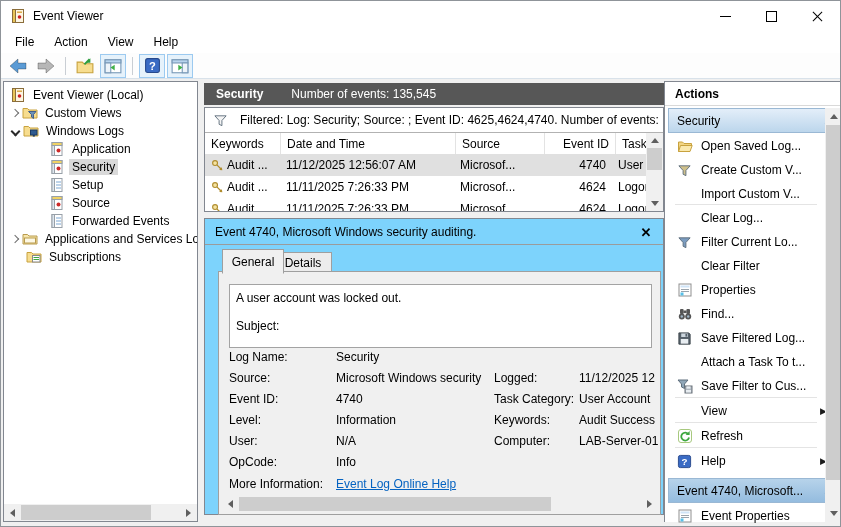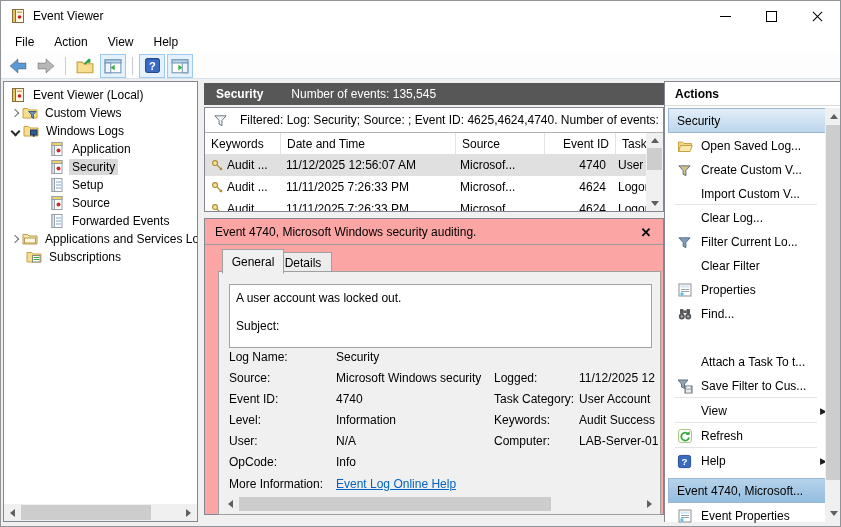--- a/index.html
+++ b/index.html
@@ -55,21 +55,21 @@
   .thead{position:absolute;left:0;top:25px;right:17px;height:21px;display:flex;background:#fff;border-bottom:1px solid #ececec;}
   .th{display:flex;align-items:center;padding:0 6px;border-right:1px solid #e3e3e3;white-space:nowrap;overflow:hidden;}
   .rows-clip{position:absolute;left:0;top:46px;right:17px;height:57px;overflow:hidden;}
   .trow{position:absolute;left:0;right:0;height:22px;display:flex;align-items:center;}
   .trow.sel{background:#e0e0e0;}
   .td{padding:0 6px;white-space:nowrap;overflow:hidden;display:flex;align-items:center;gap:3px;}
   .c-kw{width:63px;}.c-date{width:162px;}.c-src{width:76px;}.c-id{width:58px;justify-content:flex-end;text-align:right;}.c-task{flex:1;}
   .list-vsb{position:absolute;top:25px;right:0;width:17px;bottom:0;background:#f0f0f0;}
 
   
-  .detail-pane{left:203px;top:217px;width:460px;height:297px;background:#fca5a5;border:1px solid #828790;}
+  .detail-pane{left:203px;top:217px;width:460px;height:297px;background:#7dd3fc;border:1px solid #828790;}
   .detail-header{position:absolute;left:0;top:0;right:0;height:25px;display:flex;align-items:center;padding-left:10px;border-bottom:1px solid #9b9b9b;}
   .detail-close{position:absolute;right:8px;top:4px;width:18px;height:18px;display:flex;align-items:center;justify-content:center;font-size:13px;font-weight:bold;}
   .tab{position:absolute;border:1px solid #9f9f9f;background:#f0f0f0;display:flex;align-items:center;justify-content:center;}
   .tab.active{height:23px;top:30px;border-bottom:1px solid #f0f0f0;z-index:3;margin-left:8px;}
   .tab.inactive{height:20px;top:33px;background:#ececec;}
   .tab-content{position:absolute;left:13px;top:52px;width:441px;height:242px;background:#f0f0f0;border:1px solid #9f9f9f;overflow:hidden;z-index:1;}
   .desc-box{position:absolute;left:10px;top:12px;right:8px;height:52px;background:#fff;border:1px solid #a3a3a3;padding:5px 6px;overflow:hidden;line-height:16px;}
   .desc-line2{margin-top:12px;}
   .frow{position:absolute;left:0;right:0;height:21px;}
   .flabel{position:absolute;left:10px;white-space:nowrap;}
@@ -530,20 +530,28 @@
       <span class="act-label">Properties</span>
     </div>
     <div class="act-item" style="top:220px">
       <span class="act-ic">
           <svg class="ic" width="16" height="16">
             <use href="#sym-find"></use>
           </svg>
         </span>
       <span class="act-label">Find...</span>
     </div>
+    <div class="act-item" style="top:244px">
+      <span class="act-ic">
+          <svg class="ic" width="15" height="15">
+            <use href="#sym-save"></use>
+          </svg>
+        </span>
+      <span class="act-label">Save Filtered Log...</span>
+    </div>
     <div class="act-item" style="top:268px">
       <span class="act-ic"></span>
       <span class="act-label">Attach a Task To t...</span>
     </div>
     <div class="act-item" style="top:292px">
       <span class="act-ic">
           <svg class="ic" width="16" height="16">
             <use href="#sym-save-filter"></use>
           </svg>
         </span>

